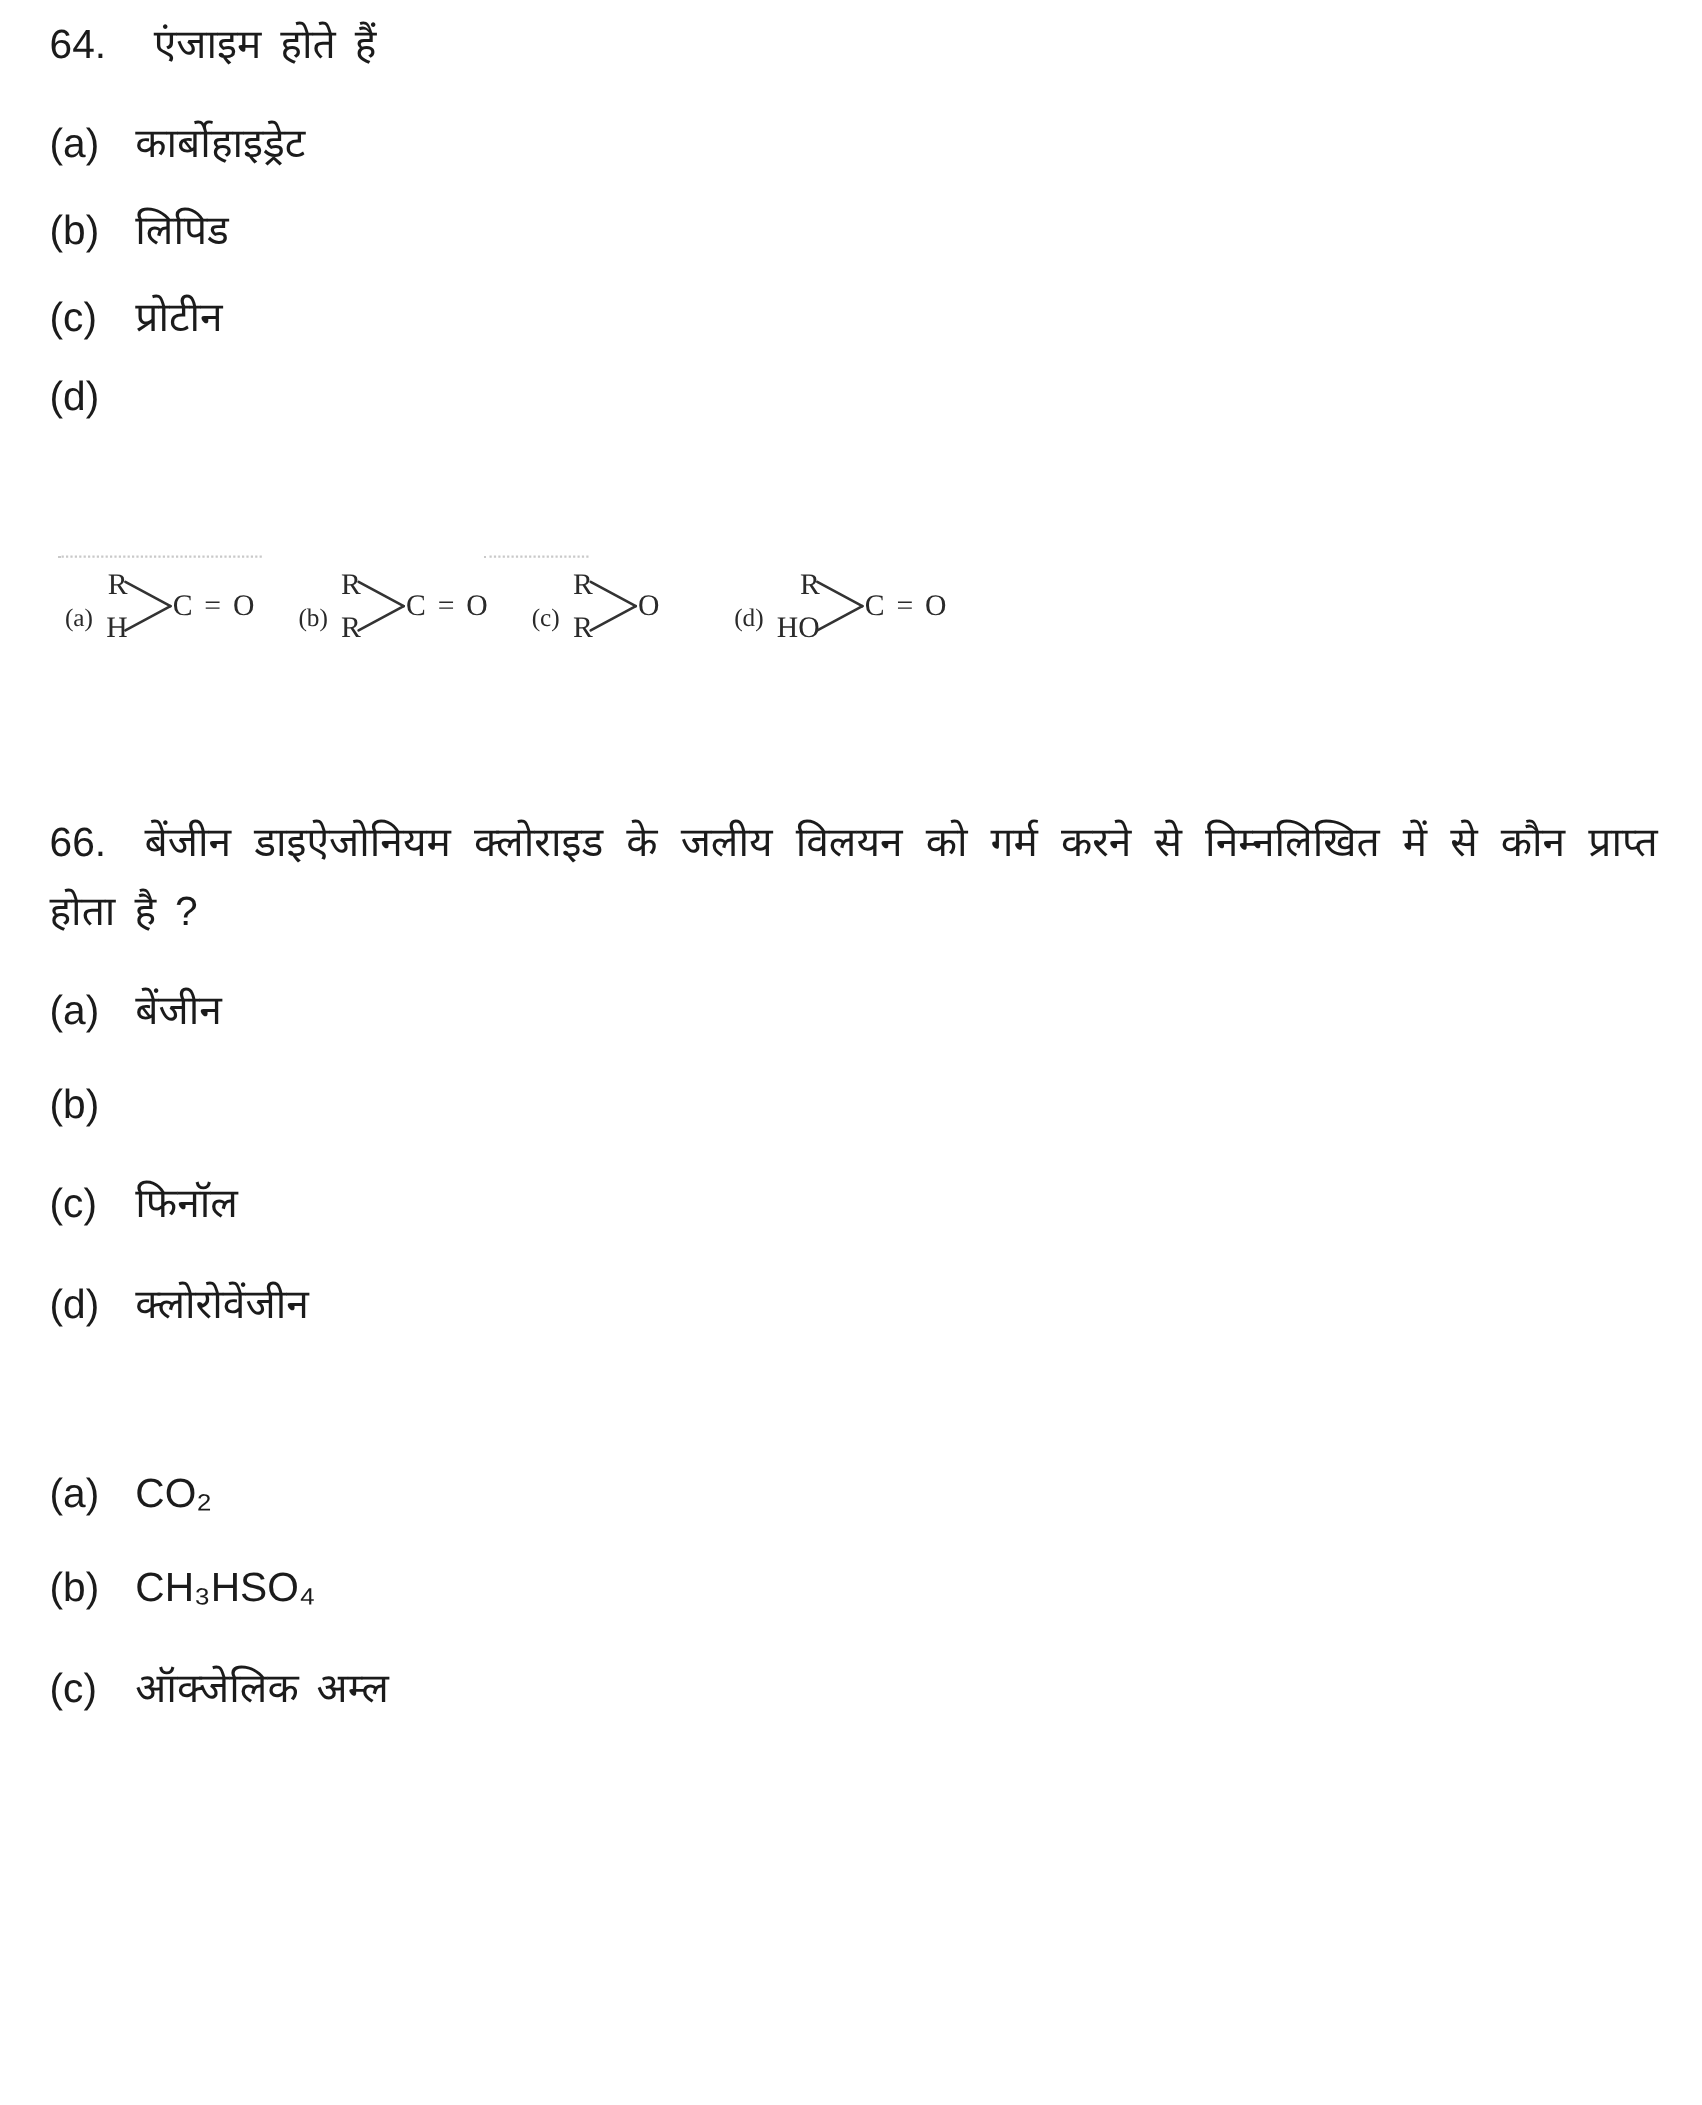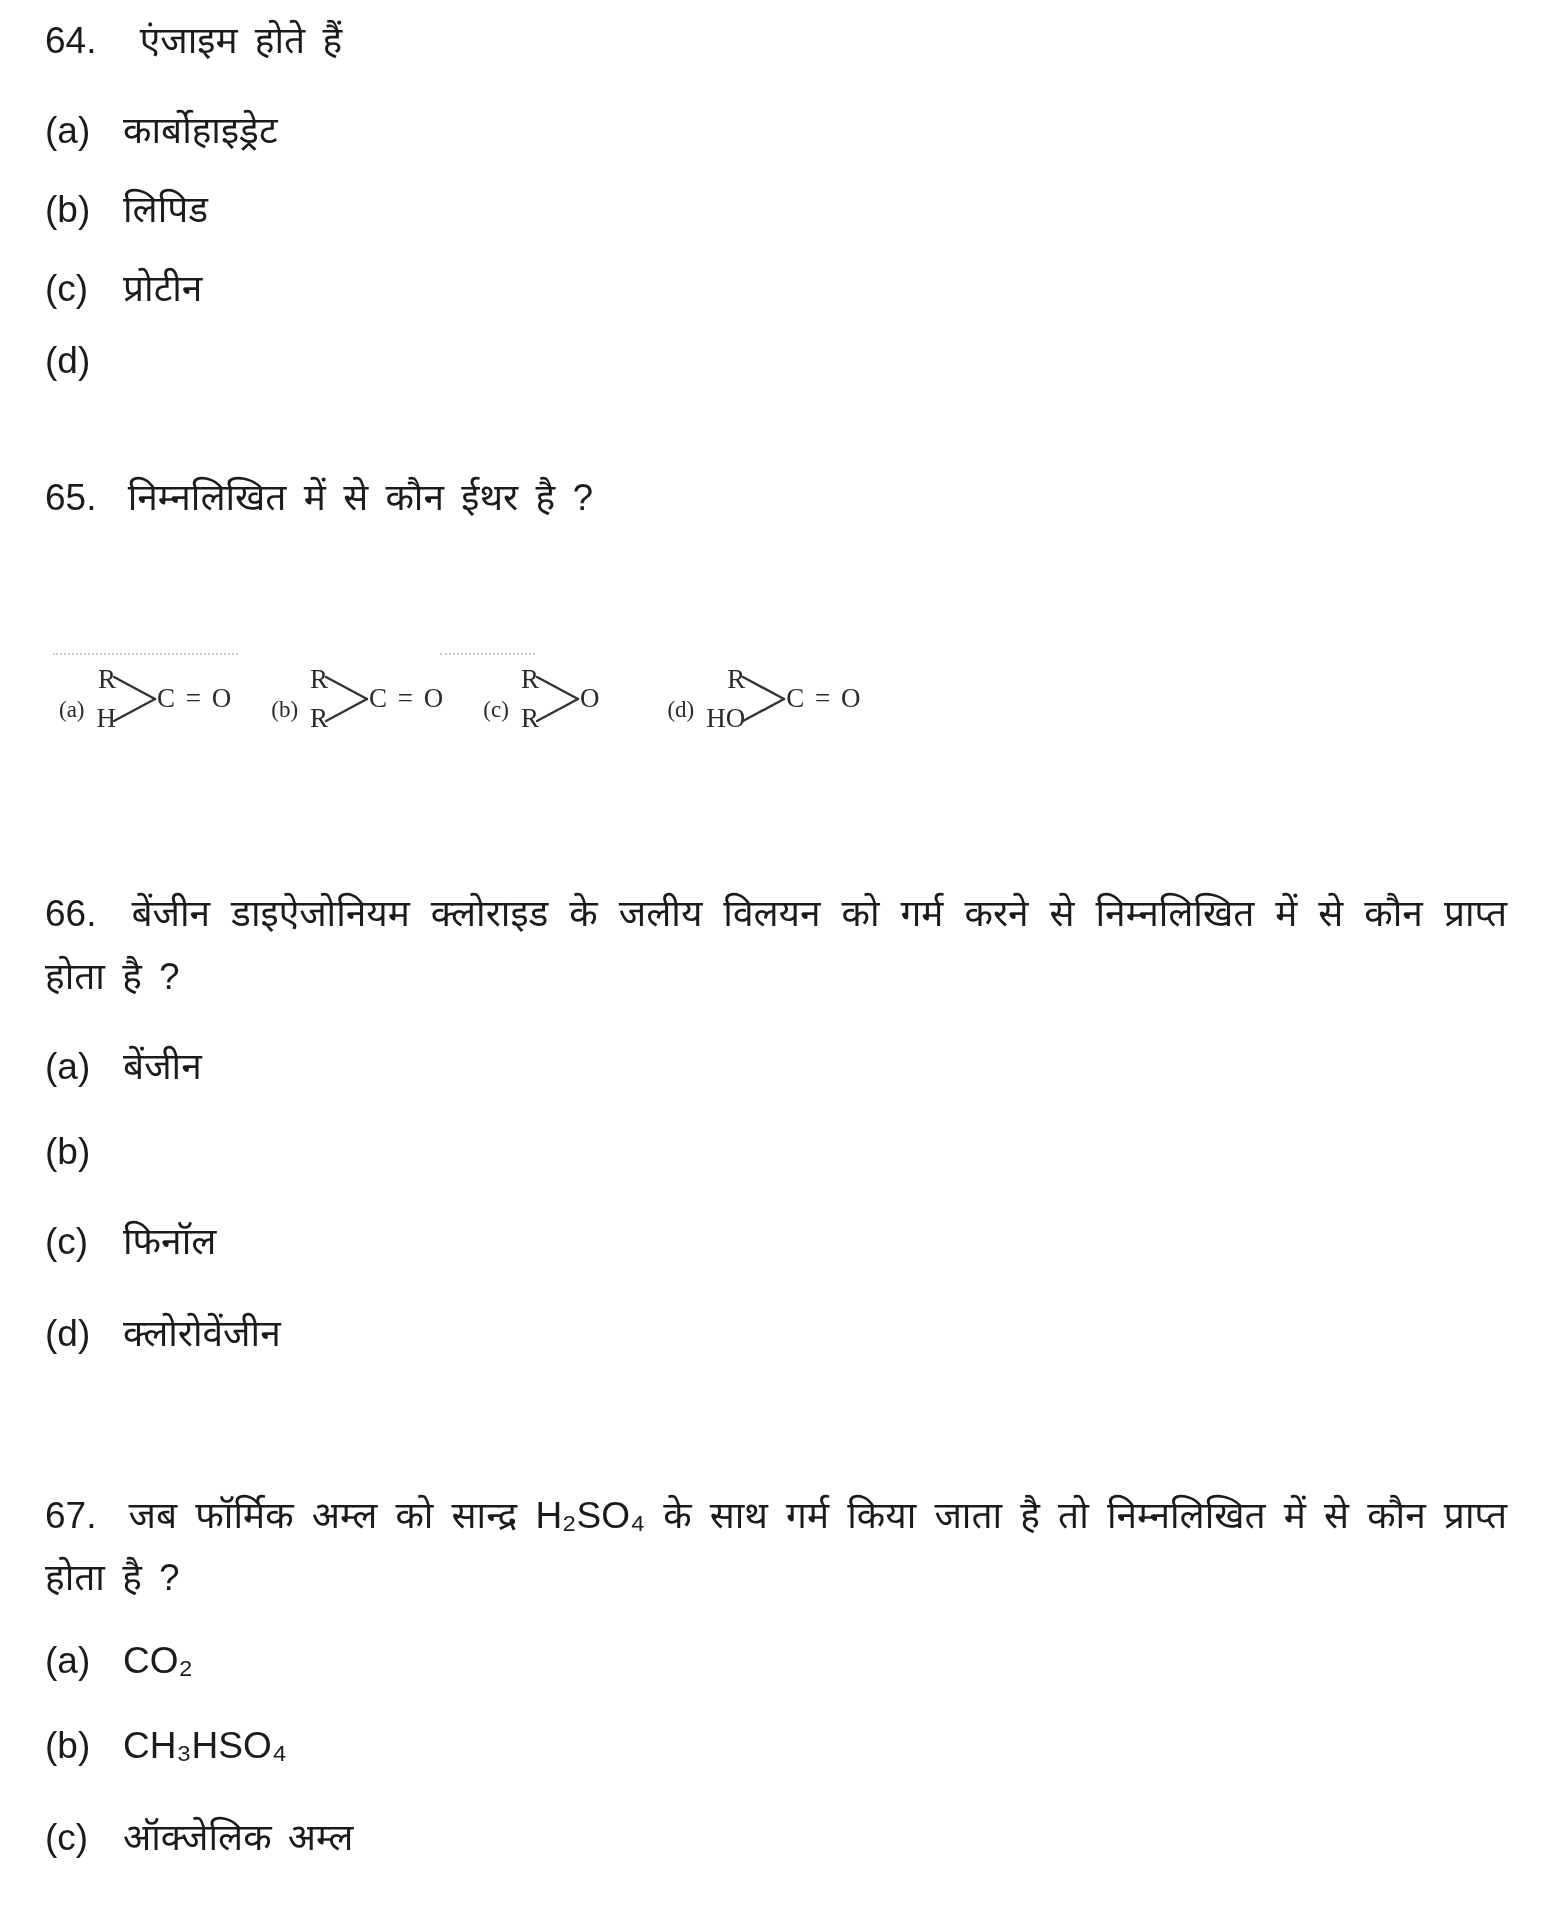--- a/index.html
+++ b/index.html
@@ -126,24 +126,20 @@
         <span class="opt-letter">(c)</span>
         <span class="opt-text">प्रोटीन</span>
       </div>
       <div class="option">
         <span class="opt-letter">(d)</span>
       </div>
     </div>
   </section>
 
   <section class="question sec-65">
-    <p class="q-para">
-      <span class="q-num">65.</span>
-      <span class="q-text">निम्नलिखित में से कौन ईथर है ?</span>
-    </p>
 
     <div class="struct-row">
       <span class="artifact artifact-1"></span>
       <span class="artifact artifact-2"></span>
 
       <div class="struct">
         <span class="struct-label">(a)</span>
         <div class="struct-left">
           <span class="struct-top">R</span>
           <span class="struct-bottom">H</span>
@@ -214,24 +210,20 @@
         <span class="opt-text">फिनॉल</span>
       </div>
       <div class="option">
         <span class="opt-letter">(d)</span>
         <span class="opt-text">क्लोरोवेंजीन</span>
       </div>
     </div>
   </section>
 
   <section class="question sec-67">
-    <p class="q-para">
-      <span class="q-num">67.</span>
-      <span class="q-text">जब फॉर्मिक अम्ल को सान्द्र H₂SO₄ के साथ गर्म किया जाता है तो निम्नलिखित में से कौन प्राप्त होता है ?</span>
-    </p>
     <div class="options wider">
       <div class="option">
         <span class="opt-letter">(a)</span>
         <span class="opt-text">CO₂</span>
       </div>
       <div class="option">
         <span class="opt-letter">(b)</span>
         <span class="opt-text">CH₃HSO₄</span>
       </div>
       <div class="option">

